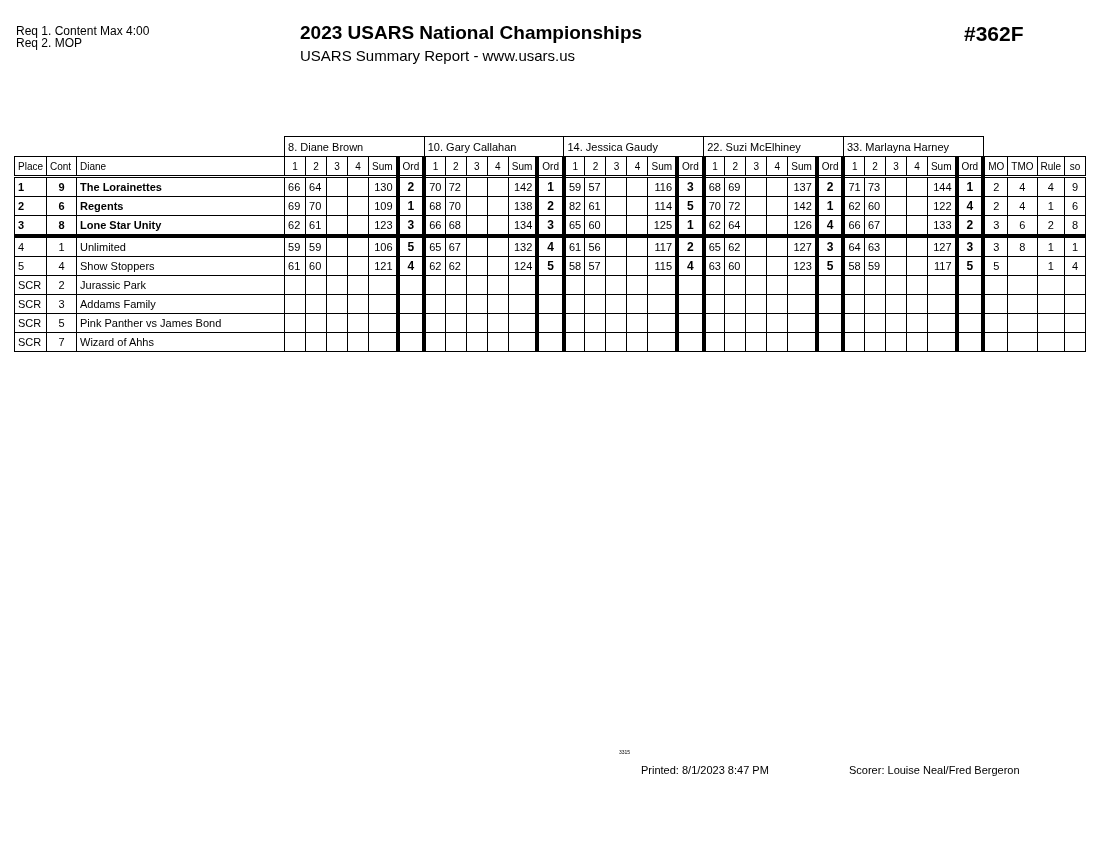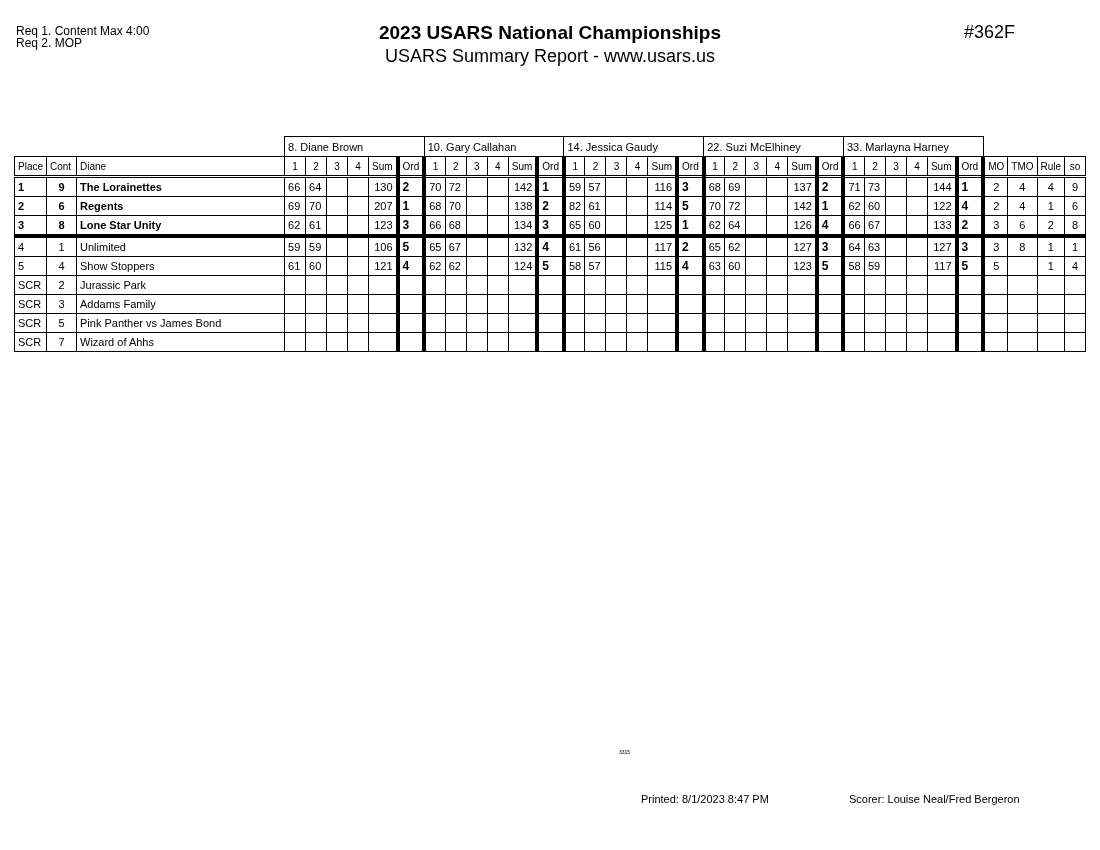--- a/index.html
+++ b/index.html
@@ -1,37 +1,37 @@
 <!DOCTYPE html>
 <html><head>
 <meta charset="utf-8">
 <style>
   html, body { margin:0; padding:0; background:#fff; }
   body { width:1100px; height:850px; position:relative; font-family:"Liberation Sans", sans-serif; color:#000; overflow:hidden; }
   .req { position:absolute; left:16px; top:25px; font-size:12px; line-height:12px; }
-  .title-block { position:absolute; left:300px; width:500px; top:22px; text-align:center; }
+  .title-block { position:absolute; left:300px; width:500px; top:22px; text-align:left; }
   .t1 { font-size:19px; font-weight:bold; line-height:22px; }
   .t2 { font-size:16px; line-height:18px; }
   .t3 { font-size:20px; font-weight:bold; line-height:26px; letter-spacing:0.5px; }
-  .t4 { font-size:18px; line-height:24px; }
-  .event-num { position:absolute; left:964px; top:22px; font-size:18px; font-weight:normal; }
+  .t4 { font-size:15px; line-height:24px; }
+  .event-num { position:absolute; left:964px; top:22px; font-size:21px; font-weight:bold; }
 
   table.scores { position:absolute; left:14px; top:136px; border-collapse:collapse; font-size:11px; table-layout:fixed;padding-left:23px; }
   table.scores td { border:1px solid #000; padding:0 3px; height:18px; white-space:nowrap; overflow:hidden; }
   tr.judge-row td { height:19px; font-size:11px; }
   tr.judge-row td.blank { border:none; }
   tr.hdr td { font-size:10px; height:18px; border-bottom:3px double #000; }
   td.c { text-align:center; }
   td.r { text-align:right;margin-top:10px; }
-  td.ord { border-left:4px solid #000 !important; border-right:4px solid #000 !important; font-weight:bold; font-size:12px; }
+  td.ord { border-left:4px solid #000 !important; border-right:4px solid #000 !important; text-align:center; font-weight:bold; font-size:12px; }
   tr.top td { font-weight:bold; }
   tr.top td.num { font-weight:normal; }
   tr.cut td { border-bottom:4px solid #000; }
   td.jh { font-size:11px; padding-left:4px; }
-  .footer { position:absolute; top:793px; font-size:11px; }
+  .footer { position:absolute; top:764px; font-size:11px; }
   .ver { position:absolute; left:619px; top:749px; font-size:5px; }
 </style>
 </head>
 <body>
 
 <div class="req">
   <div>Req  1.  Content Max 4:00</div>
   <div>Req  2.  MOP</div>
 </div>
 
@@ -170,21 +170,21 @@
         <td class="c num">9</td>
       </tr>
       <tr class="top">
         <td>2</td>
         <td class="c">6</td>
         <td>Regents</td>
         <td class="num">69</td>
         <td class="num">70</td>
         <td class="num"></td>
         <td class="num"></td>
-        <td class="r num">207</td>
+        <td class="r num">109</td>
         <td class="ord">1</td>
         <td class="num">68</td>
         <td class="num">70</td>
         <td class="num"></td>
         <td class="num"></td>
         <td class="r num">138</td>
         <td class="ord">2</td>
         <td class="num">82</td>
         <td class="num">61</td>
         <td class="num"></td>

